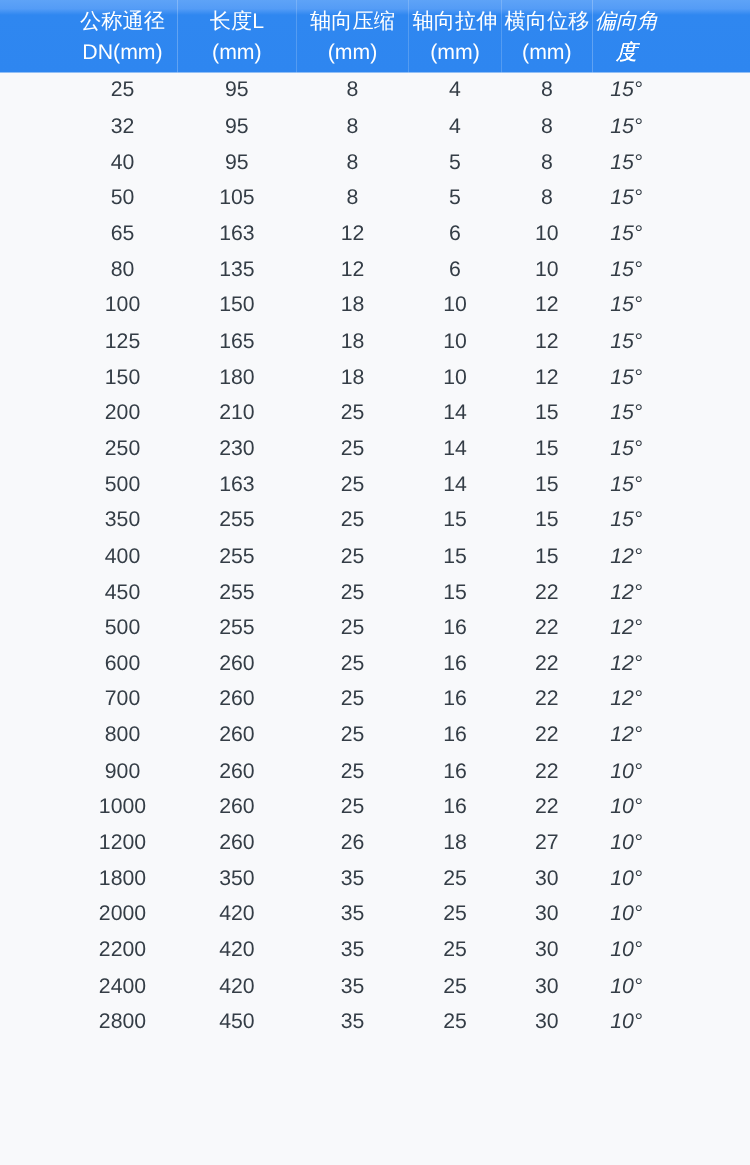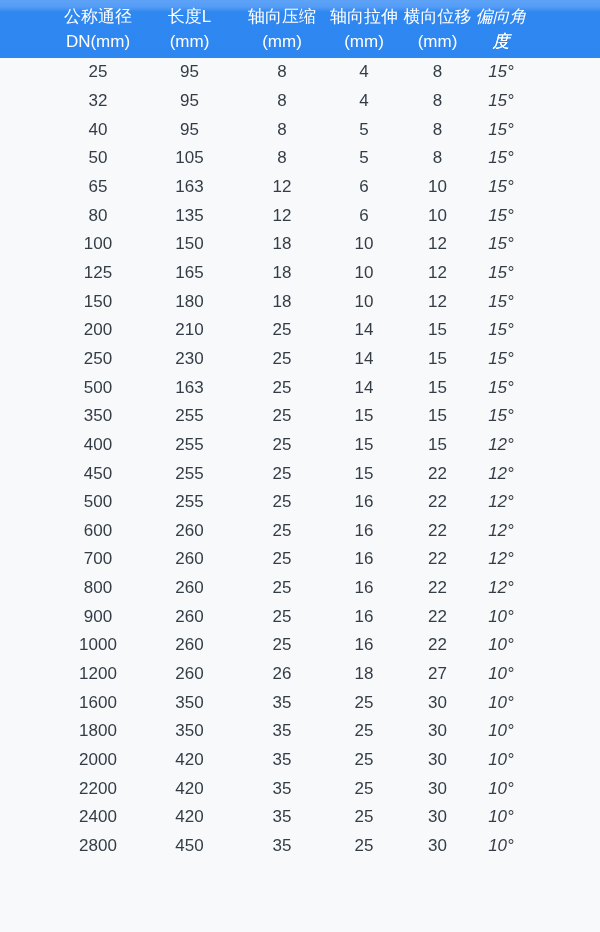--- a/index.html
+++ b/index.html
@@ -260,28 +260,20 @@
         </tr>
         <tr>
           <td class="c0">1200</td>
           <td class="c1">260</td>
           <td class="c2">26</td>
           <td class="c3">18</td>
           <td class="c4">27</td>
           <td class="c5">10°</td>
         </tr>
         <tr>
-          <td class="c0">1600</td>
-          <td class="c1">350</td>
-          <td class="c2">35</td>
-          <td class="c3">25</td>
-          <td class="c4">30</td>
-          <td class="c5">10°</td>
-        </tr>
-        <tr>
           <td class="c0">1800</td>
           <td class="c1">350</td>
           <td class="c2">35</td>
           <td class="c3">25</td>
           <td class="c4">30</td>
           <td class="c5">10°</td>
         </tr>
         <tr>
           <td class="c0">2000</td>
           <td class="c1">420</td>

